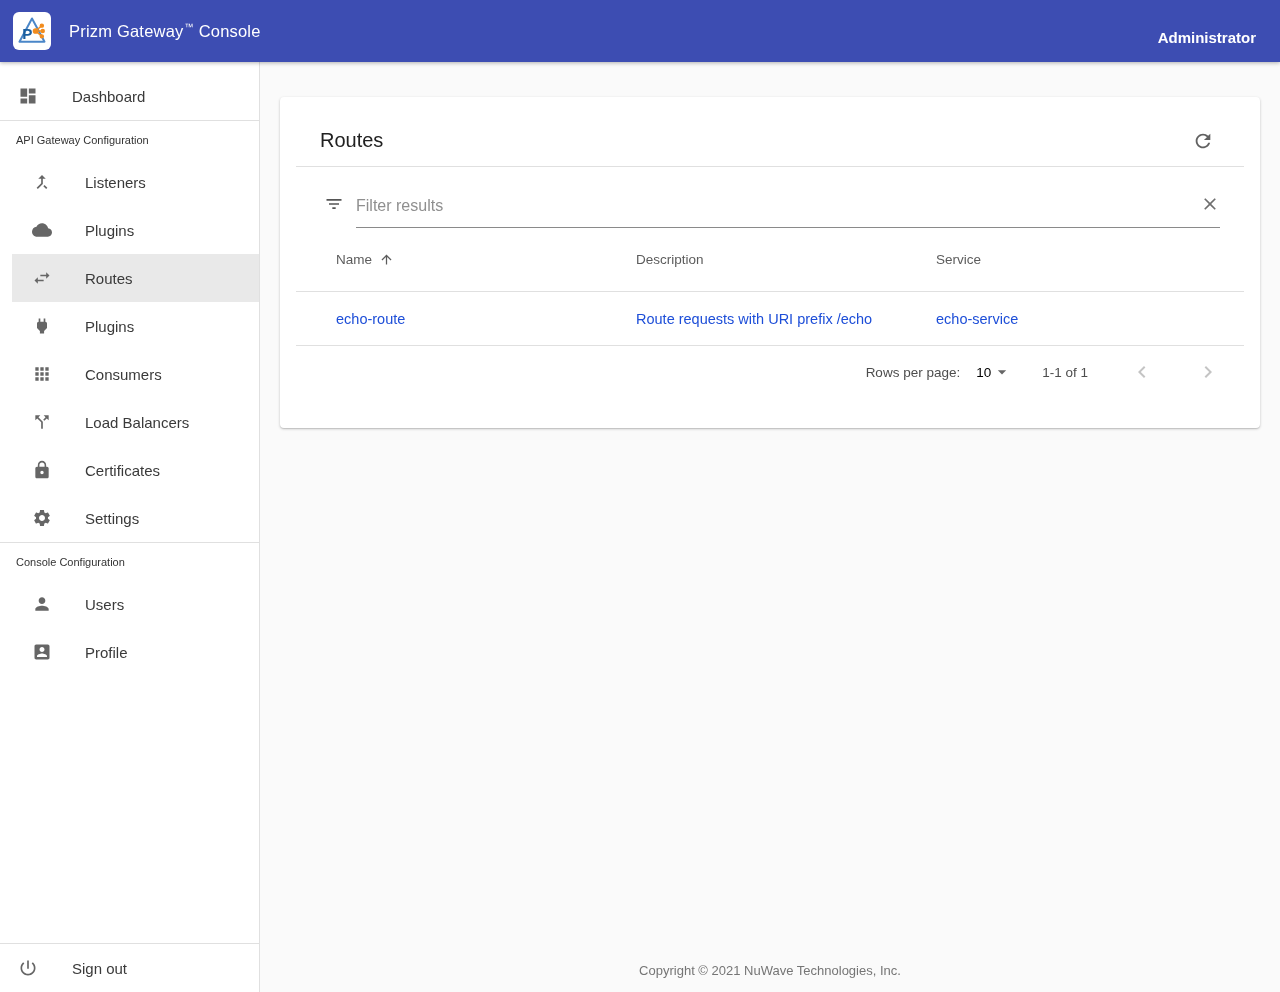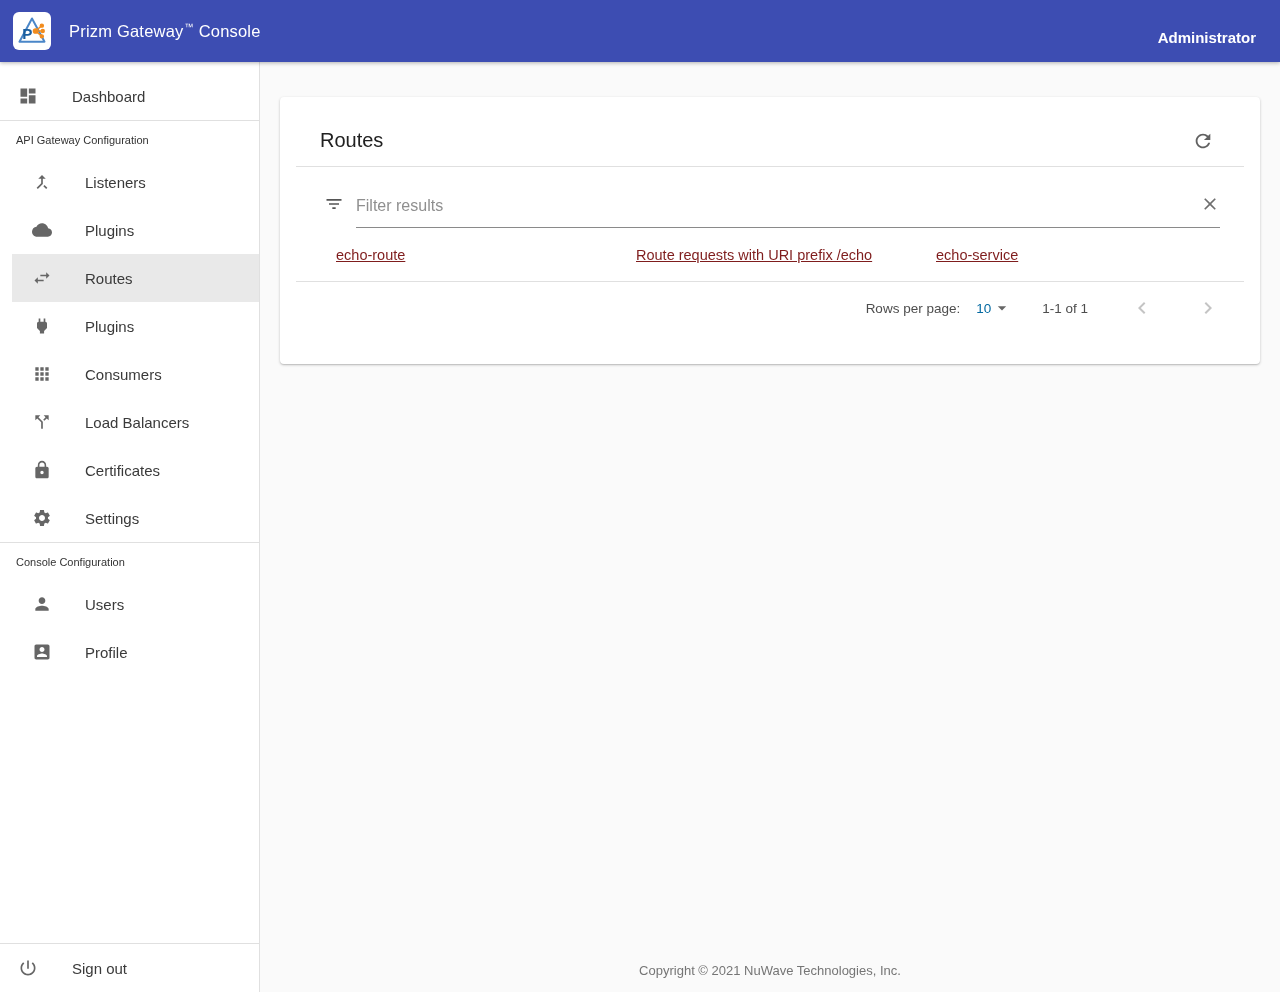--- a/index.html
+++ b/index.html
@@ -57,25 +57,25 @@
   .clear-btn { background:none; border:none; cursor:pointer; padding:0 0 4px 0; display:flex; }
   .clear-btn svg { width:20px; height:20px; fill:#6e6e6e; }
 
   .table-section { margin:0 16px; }
   .t-head, .t-row { display:grid; grid-template-columns:300px 300px 1fr;
     align-items:center; padding-left:40px; }
   .t-head { height:64px; border-bottom:1px solid #e0e0e0; }
   .th { font-size:13.5px; color:#5c5c5c; display:flex; align-items:center; cursor:pointer; }
   .th .sort-arrow { width:15px; height:15px; margin-left:7px; fill:#5c5c5c; }
   .t-row { height:54px; border-bottom:1px solid #e0e0e0; cursor:pointer; }
-  .td { font-size:14.5px; color:#7f1d1d;text-decoration:underline; }
+  .td { font-size:14.5px; color:#1d4ed8; }
 
   .pagination { display:flex; align-items:center; justify-content:flex-end;
     height:52px; padding-right:24px; font-size:13.5px; color:#4d4d4d; }
-  .rpp-select { display:flex; align-items:center; margin-left:16px; cursor:pointer; color:#0369a1; }
+  .rpp-select { display:flex; align-items:center; margin-left:16px; cursor:pointer; color:#000000; }
   .rpp-select svg { width:20px; height:20px; fill:#666; margin-left:1px; }
   .page-range { margin-left:30px; }
   .pg-btn { background:none; border:none; padding:0; margin-left:42px; display:flex; cursor:default; }
   .pg-btn svg { width:24px; height:24px; fill:#c4c4c4; }
 
   .footer { margin-top:auto; padding-bottom:14px; font-size:13px; color:#757575; }
 </style>
 </head>
 <body>
 
@@ -246,20 +246,30 @@
           <input type="text" placeholder="Filter results" style="">
           <button class="clear-btn">
             <svg viewBox="0 0 24 24">
                 <path d="M19 6.41 17.59 5 12 10.59 6.41 5 5 6.41 10.59 12 5 17.59 6.41 19 12 13.41 17.59 19 19 17.59 13.41 12z"></path>
               </svg>
           </button>
         </div>
       </div>
 
       <div class="table-section">
+        <div class="t-head">
+          <div class="th">
+            <span>Name</span>
+            <svg class="sort-arrow" viewBox="0 0 24 24">
+                <path d="M4 12l1.41 1.41L11 7.83V20h2V7.83l5.58 5.59L20 12l-8-8-8 8z"></path>
+              </svg>
+          </div>
+          <div class="th">Description</div>
+          <div class="th">Service</div>
+        </div>
 
         <div class="t-row">
           <div class="td">echo-route</div>
           <div class="td">Route requests with URI prefix /echo</div>
           <div class="td">echo-service</div>
         </div>
 
         <div class="pagination">
           <span>Rows per page:</span>
           <div class="rpp-select">

